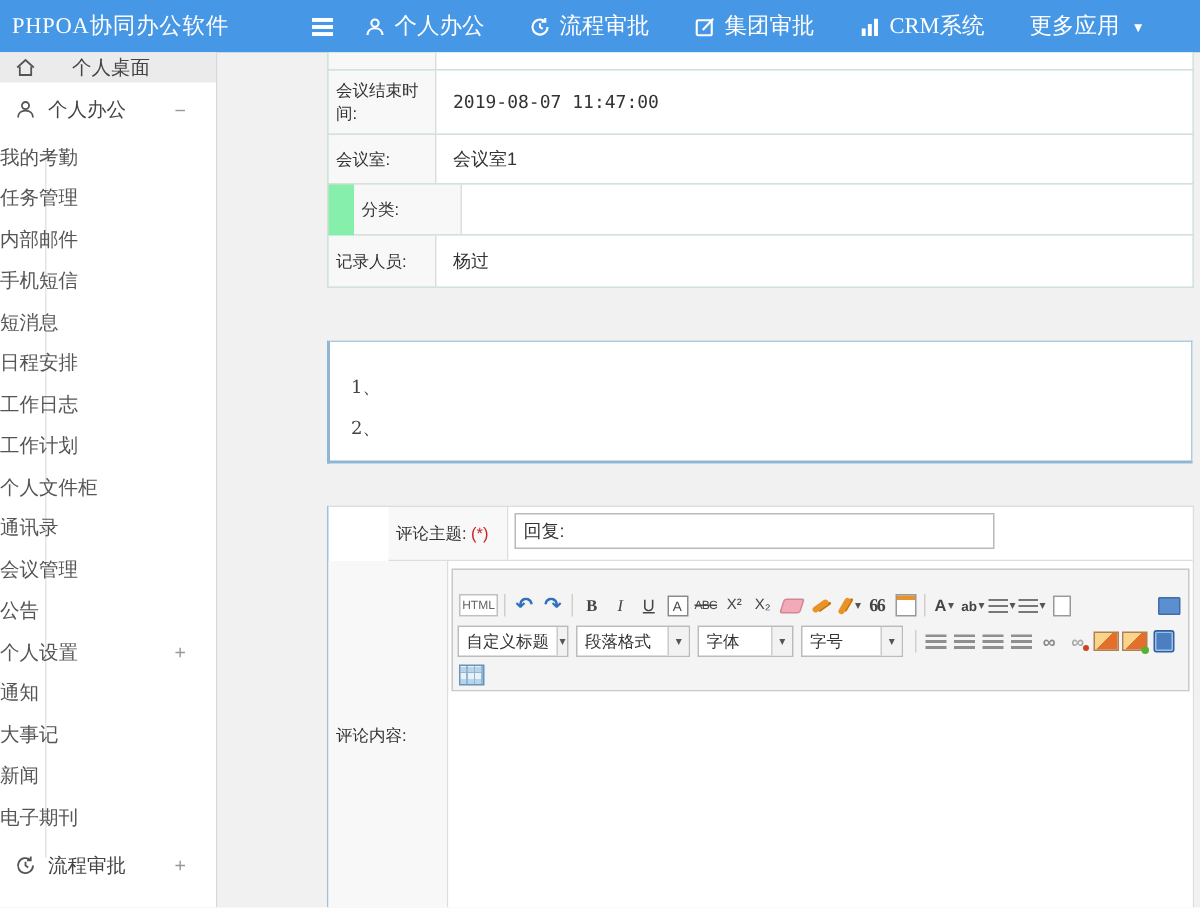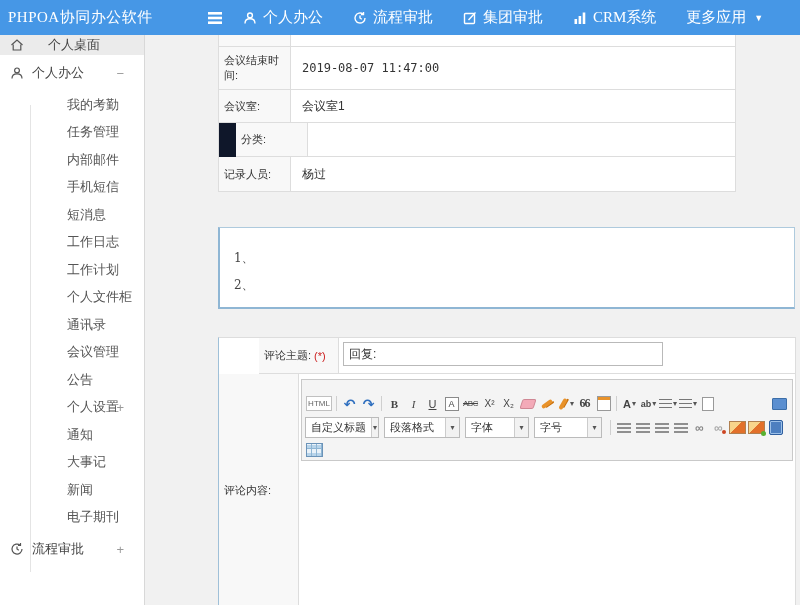--- a/index.html
+++ b/index.html
@@ -15,28 +15,28 @@
   .nav-caret{font-size:9px;margin-left:2px;}
 
   
   .sidebar{position:absolute;top:35px;left:0;width:144px;height:570px;background:#fff;border-right:1px solid #d8d8d8;}
   .side-guide{position:absolute;left:30px;top:70px;width:1px;height:467px;background:#e4e4e4;}
   .s-item{display:flex;align-items:center;font-size:13px;color:#444;cursor:pointer;position:relative;}
   .s-item .sicon{width:14px;margin-left:10px;margin-right:8px;display:flex;align-items:center;}
   .s-top{height:20px;gap:16px;}
   .s-top.active{background:#ebebeb;}
   .s-parent{height:36px;}
-  .s-sub{height:27.5px;padding-left:67px;color:#555;}
+  .s-sub{height:27.5px;color:#555;}
   .s-toggle{position:absolute;right:20px;color:#999;font-size:13px;}
 
   
   .content{position:absolute;left:145px;top:35px;width:655px;height:570px;background:#f1f1f1;}
 
   
-  .t1{position:absolute;left:73px;top:0;width:518px;background:#0f172a;border-left:1px solid #ddd;border-right:1px solid #ddd;box-sizing:border-box;}
+  .t1{position:absolute;left:73px;top:0;width:578px;background:#86efac;border-left:1px solid #ddd;border-right:1px solid #ddd;box-sizing:border-box;}
   .trow{display:flex;border-bottom:1px solid #ddd;}
   .tlabel{width:72px;background:#f8f8f8;border-right:1px solid #ddd;display:flex;align-items:center;padding-left:5px;font-size:11px;color:#333;box-sizing:border-box;flex:none;}
   .tvalue{flex:1;display:flex;align-items:center;padding-left:11px;font-size:12px;color:#333;background:#fff;}
   .mono{font-family:"DejaVu Sans Mono","Liberation Mono",monospace;font-size:12px;}
 
   
   .notes{position:absolute;left:73px;top:192px;width:574px;height:79px;background:#fff;border:1px solid #aecadd;border-left:2px solid #8fb6d4;border-bottom:2px solid #8fb6d4;box-sizing:content-box;padding-left:0;}
   .note-line{font-size:12px;color:#444;margin:0 0 0 14px;font-family:"DejaVu Serif","Liberation Serif",serif;}
   .note-line.first{margin-top:22px;}
   .note-line + .note-line{margin-top:10px;}
@@ -184,20 +184,23 @@
     <div class="s-item s-sub">
         <span>内部邮件</span>
       </div>
     <div class="s-item s-sub">
         <span>手机短信</span>
       </div>
     <div class="s-item s-sub">
         <span>短消息</span>
       </div>
     <div class="s-item s-sub">
+        <span>日程安排</span>
+      </div>
+    <div class="s-item s-sub">
         <span>工作日志</span>
       </div>
     <div class="s-item s-sub">
         <span>工作计划</span>
       </div>
     <div class="s-item s-sub">
         <span>个人文件柜</span>
       </div>
     <div class="s-item s-sub">
         <span>通讯录</span>

